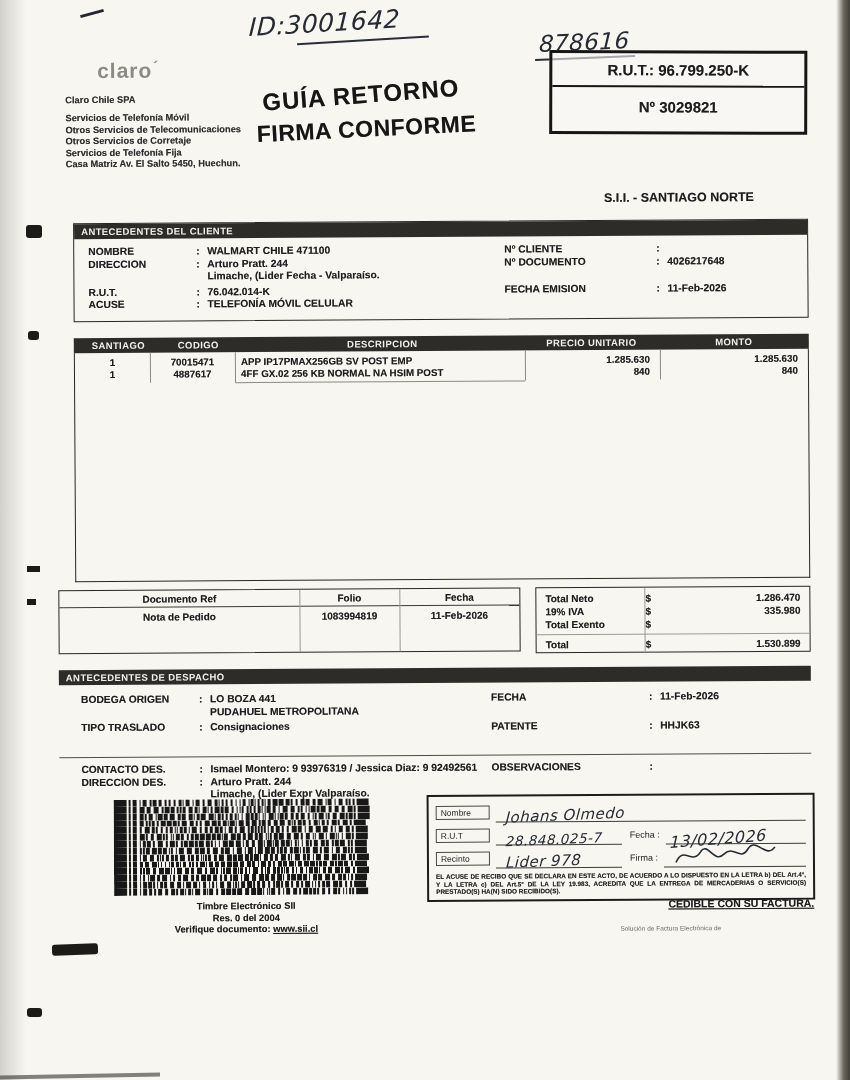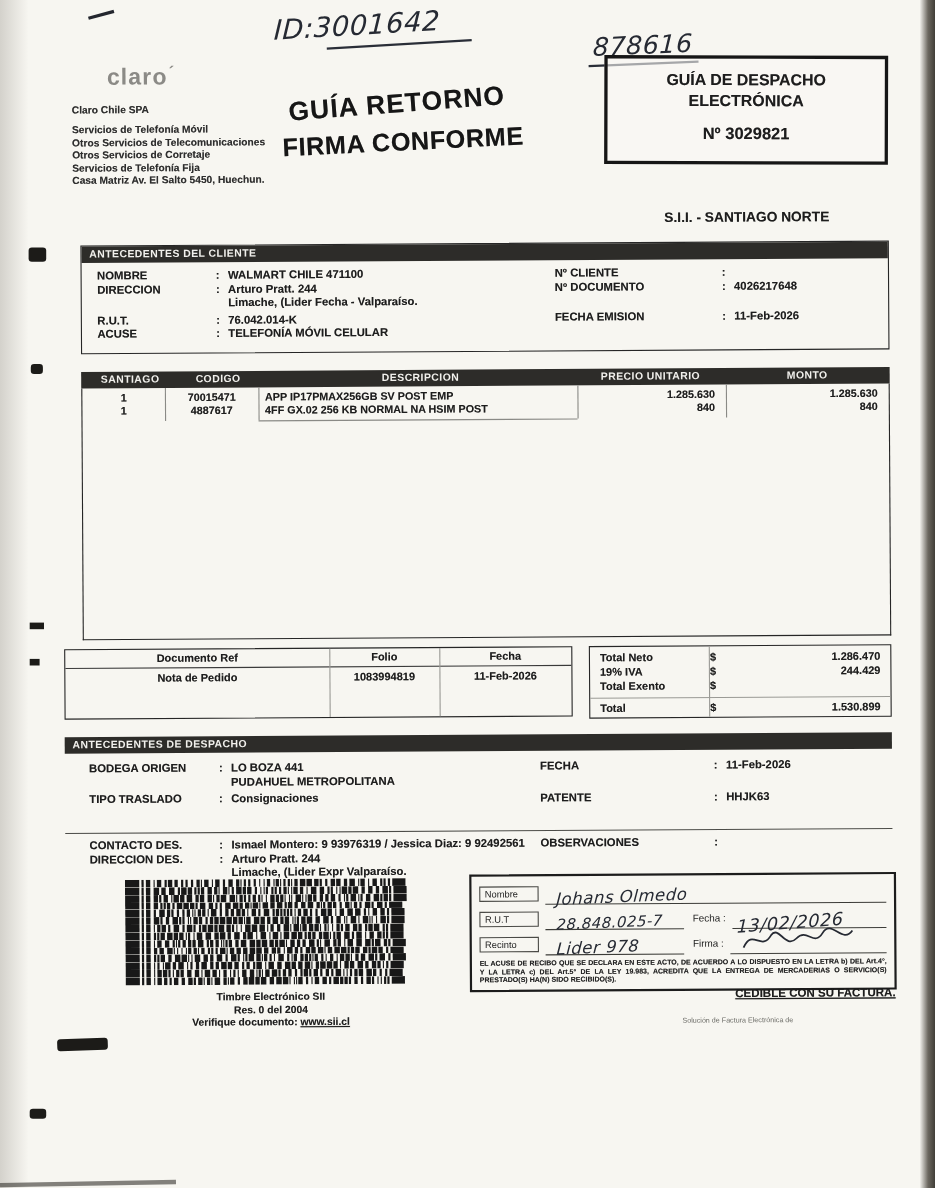--- a/index.html
+++ b/index.html
@@ -152,24 +152,21 @@
       <div>Servicios de Telefonía Fija</div>
       <div>Casa Matriz Av. El Salto 5450, Huechun.</div>
     </div>
 
     <div class="abs stamp">
       <div class="s1 nw">GUÍA RETORNO</div>
       <div class="s2 nw">FIRMA CONFORME</div>
     </div>
 
     <div class="abs rutbox">
-      <div class="tp">
-        <div>GUÍA DE DESPACHO</div>
-        <div>ELECTRÓNICA</div>
-      </div>
+      <div class="rt nw">R.U.T.: 96.799.250-K</div>
       <div class="no nw">Nº 3029821</div>
     </div>
     <div class="abs sii-office nw">S.I.I. - SANTIAGO NORTE</div>
 
     <div class="abs bx cliente">
       <div class="secbar">ANTECEDENTES DEL CLIENTE</div>
       <div class="cl-body">
         <div class="cl-left">
           <div class="fr">
               <span class="lbl">NOMBRE</span>
@@ -263,21 +260,21 @@
       <div class="tot-vline"></div>
       <div class="tot-sep"></div>
       <div class="tot-row">
         <span class="tot-lbl">Total Neto</span>
         <span class="tot-cur">$</span>
         <span class="tot-val">1.286.470</span>
       </div>
       <div class="tot-row">
         <span class="tot-lbl">19% IVA</span>
         <span class="tot-cur">$</span>
-        <span class="tot-val">244.429</span>
+        <span class="tot-val">335.980</span>
       </div>
       <div class="tot-row">
         <span class="tot-lbl">Total Exento</span>
         <span class="tot-cur">$</span>
         <span class="tot-val"></span>
       </div>
       <div class="tot-row tot-total">
         <span class="tot-lbl">Total</span>
         <span class="tot-cur">$</span>
         <span class="tot-val">1.530.899</span>

